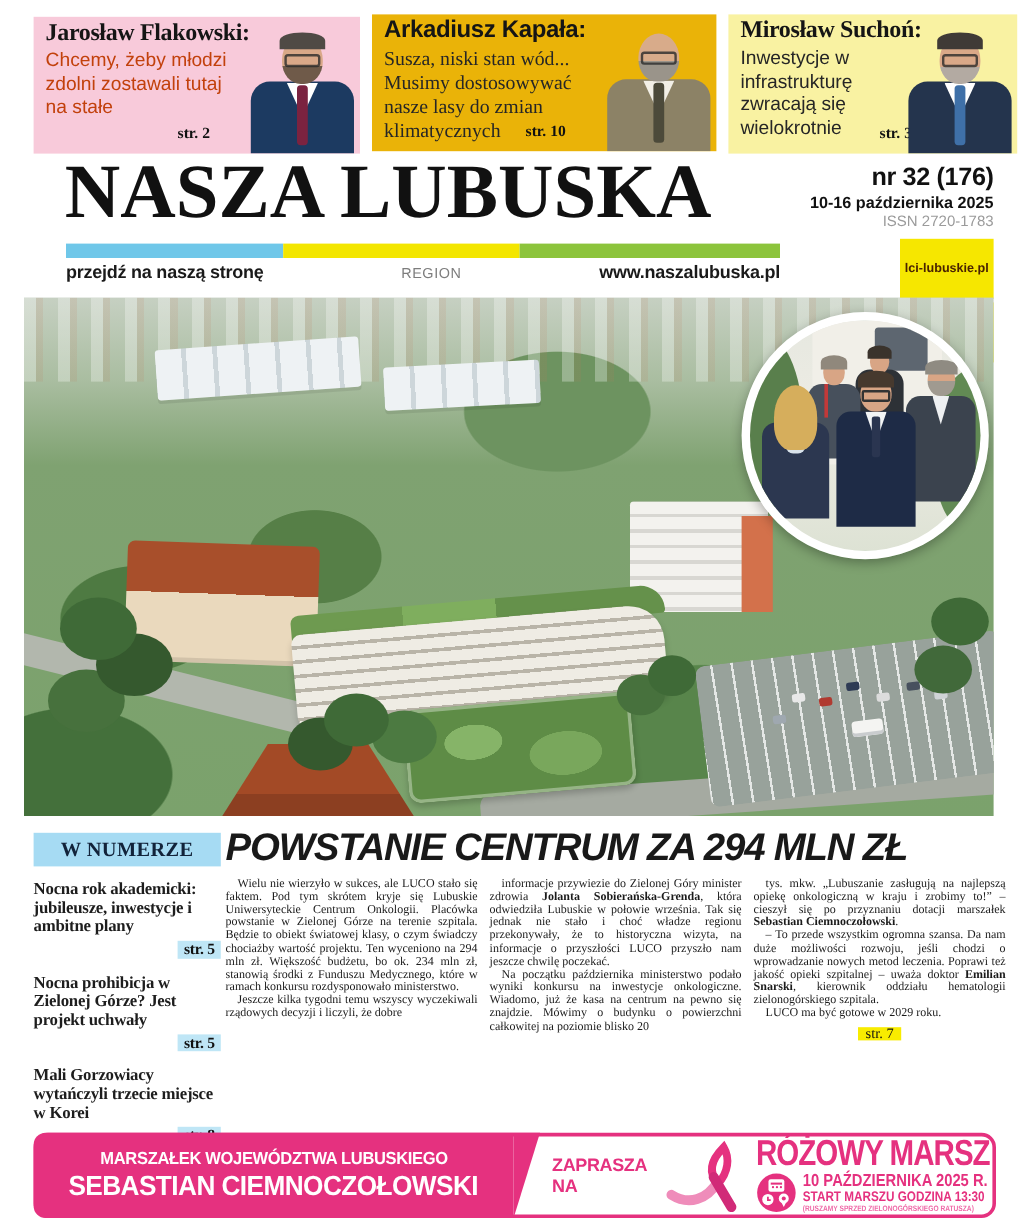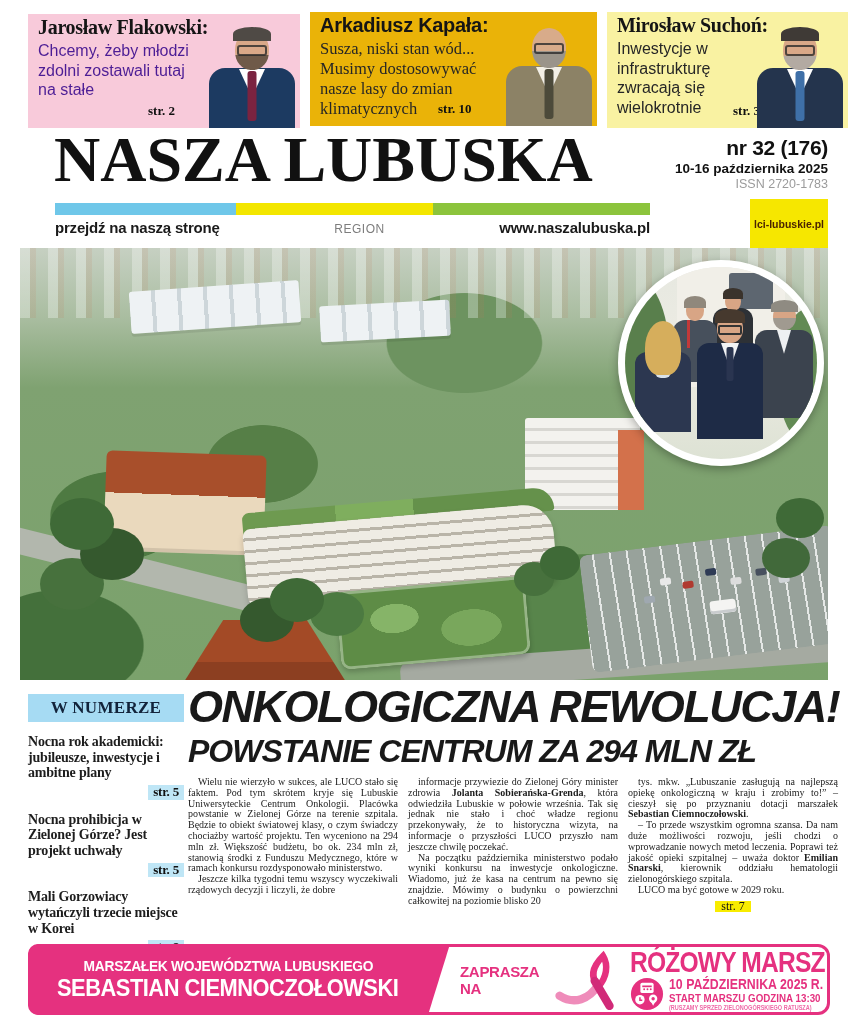--- a/index.html
+++ b/index.html
@@ -8,21 +8,21 @@
 
   
   .teaser{position:absolute;overflow:hidden;padding:3px 10px;box-sizing:border-box;}
   .teaser1{left:28px;top:14px;width:272px;height:114px;background:#f8cada;}
   .teaser2{left:310px;top:12px;width:287px;height:114px;background:#eab308;}
   .teaser3{left:607px;top:12px;width:241px;height:116px;background:#f9f2a2;}
   .t-name{font-weight:bold;font-size:20px;line-height:1.05;letter-spacing:-.3px;color:#151515;}
   .teaser1 .t-name,.teaser3 .t-name{font-family:"Liberation Serif",serif;}
   .t-text{margin-top:3px;font-size:16px;line-height:1.22;color:#262626;width:158px;}
   .teaser2 .t-text{font-family:"Liberation Serif",serif;font-size:16.5px;width:196px;}
-  .teaser1 .t-text{color:#4c1d95;}
+  .teaser1 .t-text{color:#c2410c;}
   .t-page{position:absolute;bottom:9px;font-family:"Liberation Serif",serif;font-weight:bold;font-size:13px;color:#111;}
   .teaser1 .t-page{left:120px;}
   .teaser2 .t-page{left:128px;}
   .teaser3 .t-page{left:126px;}
 
   
   .portrait{position:absolute;right:2px;bottom:0;width:92px;height:104px;}
   .portrait i{display:block;position:absolute;}
   .portrait .hd{left:50%;transform:translateX(-50%);top:6px;width:34px;height:40px;
                 border-radius:50% 50% 46% 46%;z-index:2;}
@@ -322,21 +322,20 @@
       <div>Nocna prohibicja w Zielonej Górze? Jest projekt uchwały</div>
       <div class="wn-page"><span class="wn-badge">str. 5</span></div>
     </div>
     <div class="wn-item">
       <div>Mali Gorzowiacy wytańczyli trzecie miejsce w Korei</div>
       <div class="wn-page"><span class="wn-badge">str. 8</span></div>
     </div>
   </div>
 
   <div class="article">
-    <div class="h1">ONKOLOGICZNA REWOLUCJA!</div>
     <div class="h2">POWSTANIE CENTRUM ZA 294 MLN ZŁ</div>
     <div class="cols">
       <div>
         <p>Wielu nie wierzyło w sukces, ale LUCO stało się faktem. Pod tym skrótem kryje się Lubuskie Uniwersyteckie Centrum Onkologii. Placówka powstanie w Zielonej Górze na terenie szpitala. Będzie to obiekt światowej klasy, o czym świadczy chociażby wartość projektu. Ten wyceniono na 294 mln zł. Większość budżetu, bo ok. 234 mln zł, stanowią środki z Funduszu Medycznego, które w ramach konkursu rozdysponowało ministerstwo.</p>
         <p>Jeszcze kilka tygodni temu wszyscy wyczekiwali rządowych decyzji i liczyli, że dobre</p>
       </div>
       <div>
         <p><span>informacje przywiezie do Zielonej Góry minister zdrowia </span><span class="bname">Jolanta Sobierańska-Grenda</span><span>, która odwiedziła Lubuskie w połowie września. Tak się jednak nie stało i choć władze regionu przekonywały, że to historyczna wizyta, na informacje o przyszłości LUCO przyszło nam jeszcze chwilę poczekać.</span></p>
         <p>Na początku października ministerstwo podało wyniki konkursu na inwestycje onkologiczne. Wiadomo, już że kasa na centrum na pewno się znajdzie. Mówimy o budynku o powierzchni całkowitej na poziomie blisko 20</p>
       </div>

